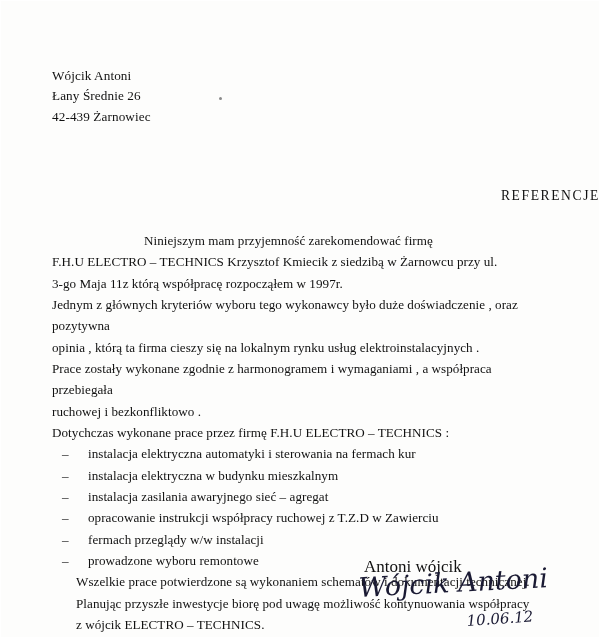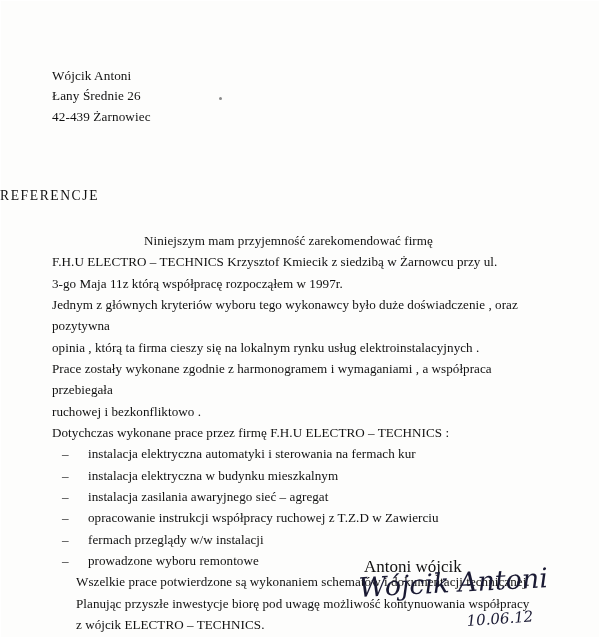--- a/index.html
+++ b/index.html
@@ -30,21 +30,21 @@
     letter-spacing: 0.1px;
   }
   .sender div {
     white-space: nowrap;
   }
   .title {
     position: absolute;
     left: 0;
     right: 0;
     top: 188px;
-    text-align: left;
+    text-align: right;
     font-size: 13.6px;
     letter-spacing: 1.6px;
   }
   .body-block {
     position: absolute;
     left: 52px;
     top: 230px;
     width: 500px;
     font-size: 13.1px;
     line-height: 1.63;

